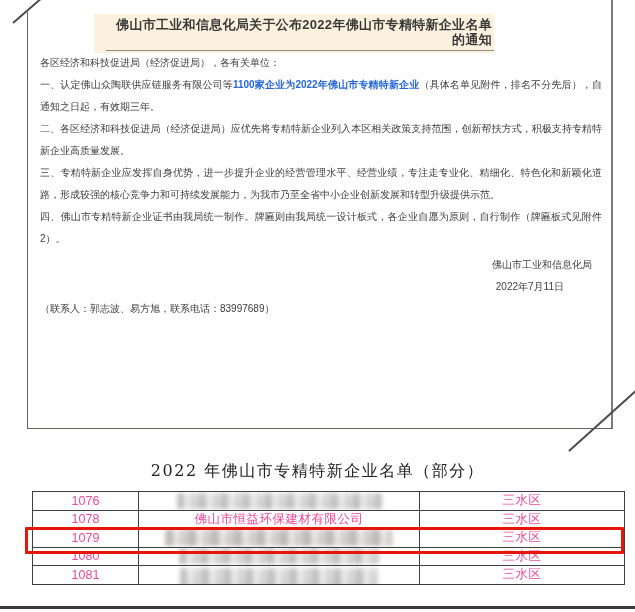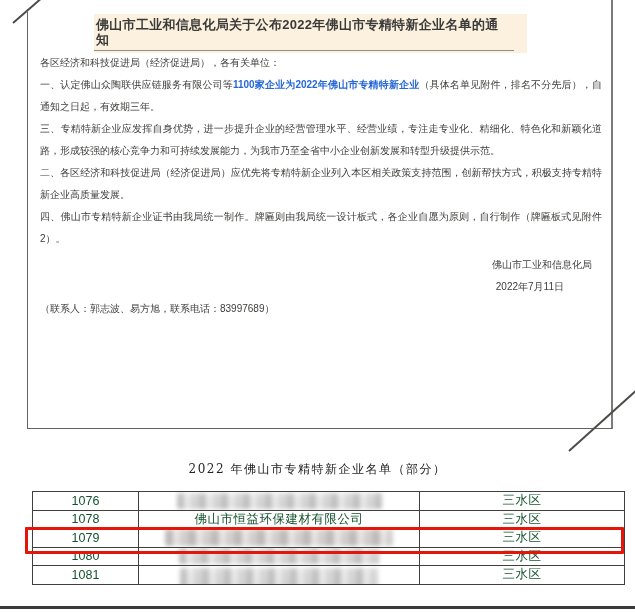--- a/index.html
+++ b/index.html
@@ -17,22 +17,22 @@
   .edge{position:absolute;background:#636360;}
   #border-left{left:27px;top:12px;width:1px;height:416px;}
   #border-right{left:611px;top:0;width:2px;height:429px;background:#7a7a78;}
   #border-bottom{left:27px;top:428px;width:585px;height:1px;}
   .fold{position:absolute;height:2px;background:#4c4c4a;transform-origin:left center;}
   #fold-tl{left:13px;top:22px;width:40px;transform:rotate(-41deg);}
   #fold-br{left:569px;top:450px;width:90px;transform:rotate(-42deg);}
 
   
   .doc-title-wrap{
-    position:absolute;left:94px;top:14px;width:433px;
-    background:var(--titlebar-bg);text-align:left;padding:3px 0 2px;
+    position:absolute;left:94px;top:14px;width:400px;
+    background:var(--titlebar-bg);text-align:right;padding:3px 0 2px;
   }
   .doc-title{
     display:inline-block;font-size:13px;font-weight:700;color:#3a3a38;
     letter-spacing:.3px;border-bottom:1px solid #8f8f88;padding:0 2px 3px;
     width:96%;line-height:15px;
   }
 
   
   .doc-body{
     position:absolute;left:40px;top:52px;width:562px;
@@ -43,28 +43,28 @@
   .hl-blue{color:var(--accent-blue);font-weight:700;text-decoration:none;cursor:pointer;}
   .sig{text-align:right;padding-right:10px;margin-top:4px;}
   .sig-issuer{line-height:22px;}
   .sig-date{line-height:22px;padding-right:28px;}
   .contact{margin-top:2px;line-height:22px;}
 
   
   .list-title{
     position:absolute;left:0;top:461px;width:635px;text-align:center;
     font-family:"DejaVu Serif","Liberation Serif",serif;
-    font-size:12px;color:#232323;letter-spacing:1.5px;
+    font-size:16px;color:#232323;letter-spacing:1.5px;
   }
   table.roster{
     position:absolute;left:32px;top:491px;border-collapse:collapse;table-layout:fixed;
   }
   table.roster td{
     border:1px solid #3f3f3f;height:17.5px;padding:0;text-align:center;
-    font-size:12.5px;color:#14532d;overflow:hidden;vertical-align:middle;
+    font-size:12.5px;color:#ec4899;overflow:hidden;vertical-align:middle;
   }
   td.c-no{width:105px;}
   td.c-name{width:280px;font-size:13px;letter-spacing:.5px;}
   td.c-dist{width:204px;letter-spacing:.5px;}
   .smudge{
     margin:0 auto;height:16px;border-radius:2px;filter:blur(2.2px);opacity:.85;
     background:
       repeating-linear-gradient(90deg,rgba(148,148,148,.55) 0 7px,rgba(228,228,228,.65) 7px 14px,rgba(186,186,186,.5) 14px 22px),
       linear-gradient(#ececec,#d6d6d6);
   }
@@ -95,22 +95,22 @@
 <div class="fold" id="fold-tl"></div>
 <div class="fold" id="fold-br"></div>
 
 <div class="doc-title-wrap">
   <span class="doc-title">佛山市工业和信息化局关于公布2022年佛山市专精特新企业名单的通知</span>
 </div>
 
 <div class="doc-body">
   <p>各区经济和科技促进局（经济促进局），各有关单位：</p>
   <p><span>一、认定佛山众陶联供应链服务有限公司等</span><span class="hl-blue">1100家企业为2022年佛山市专精特新企业</span><span>（具体名单见附件，排名不分先后），自通知之日起，有效期三年。</span></p>
+  <p>二、各区经济和科技促进局（经济促进局）应优先将专精特新企业列入本区相关政策支持范围，创新帮扶方式，积极支持专精特新企业高质量发展。</p>
   <p>三、专精特新企业应发挥自身优势，进一步提升企业的经营管理水平、经营业绩，专注走专业化、精细化、特色化和新颖化道路，形成较强的核心竞争力和可持续发展能力，为我市乃至全省中小企业创新发展和转型升级提供示范。</p>
-  <p>二、各区经济和科技促进局（经济促进局）应优先将专精特新企业列入本区相关政策支持范围，创新帮扶方式，积极支持专精特新企业高质量发展。</p>
   <p>四、佛山市专精特新企业证书由我局统一制作。牌匾则由我局统一设计板式，各企业自愿为原则，自行制作（牌匾板式见附件2）。</p>
   <div class="sig">
     <div class="sig-issuer">佛山市工业和信息化局</div>
     <div class="sig-date">2022年7月11日</div>
   </div>
   <p class="contact">（联系人：郭志波、易方旭，联系电话：83997689）</p>
 </div>
 
 <div class="list-title">2022 年佛山市专精特新企业名单（部分）</div>
 

